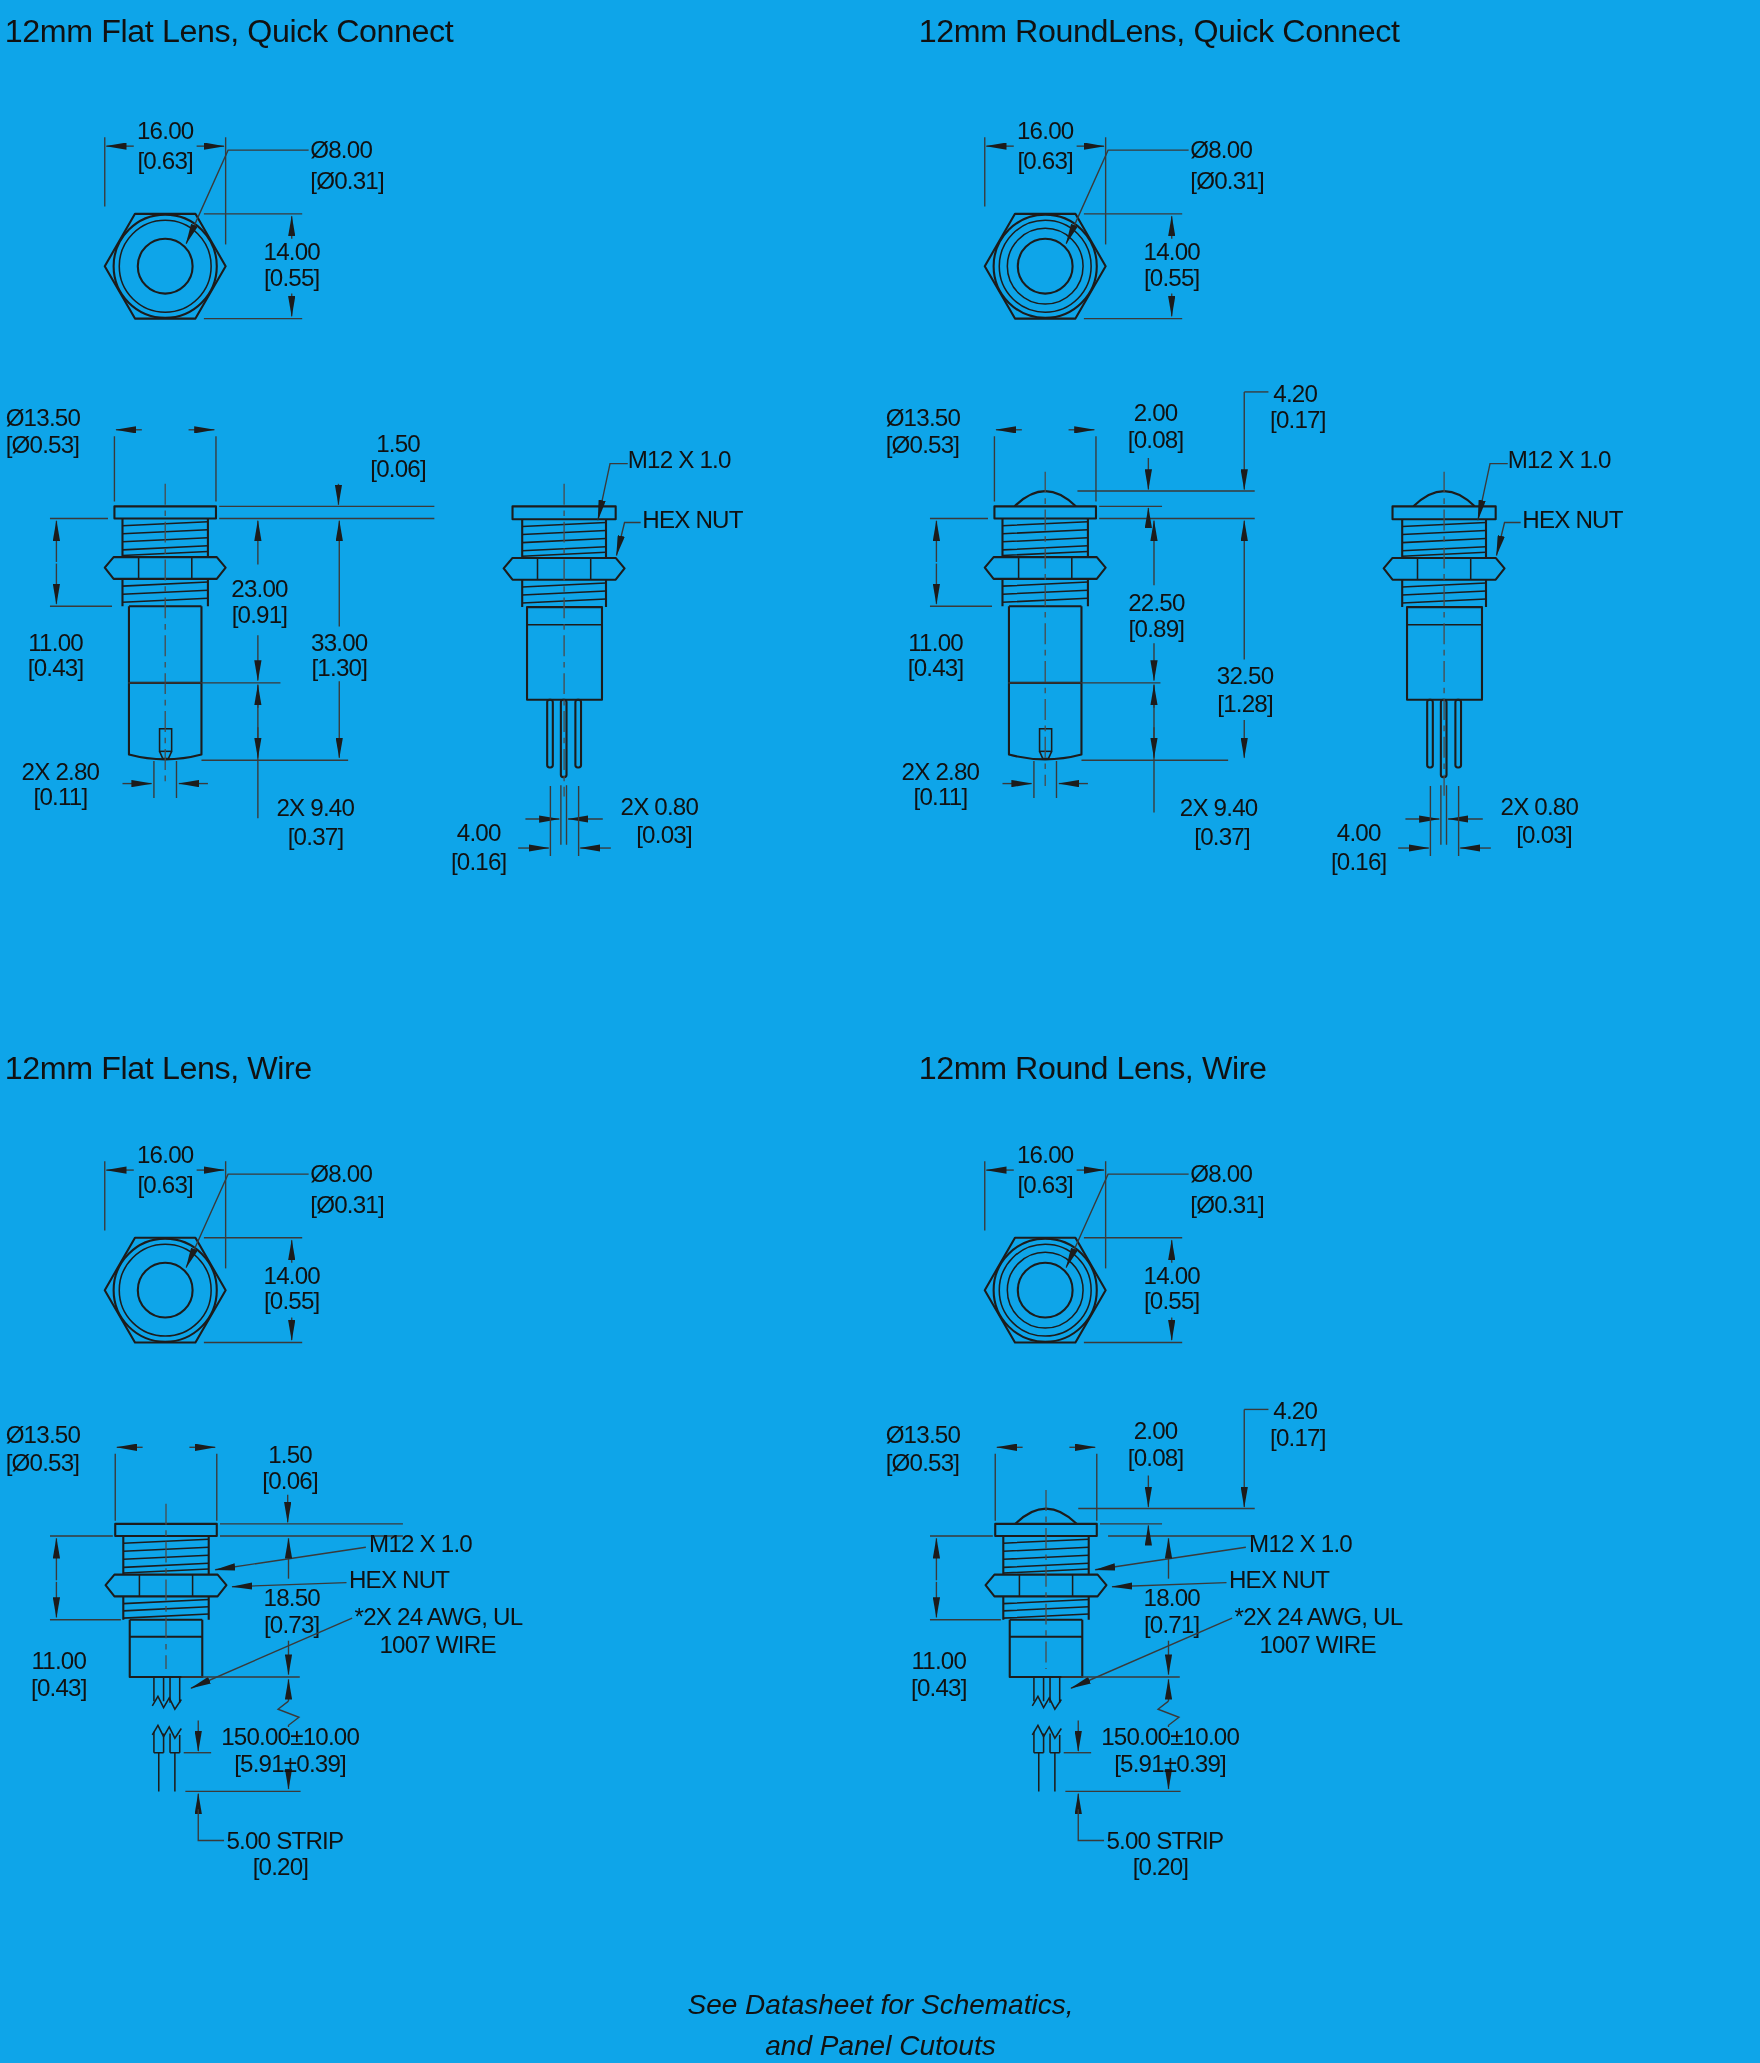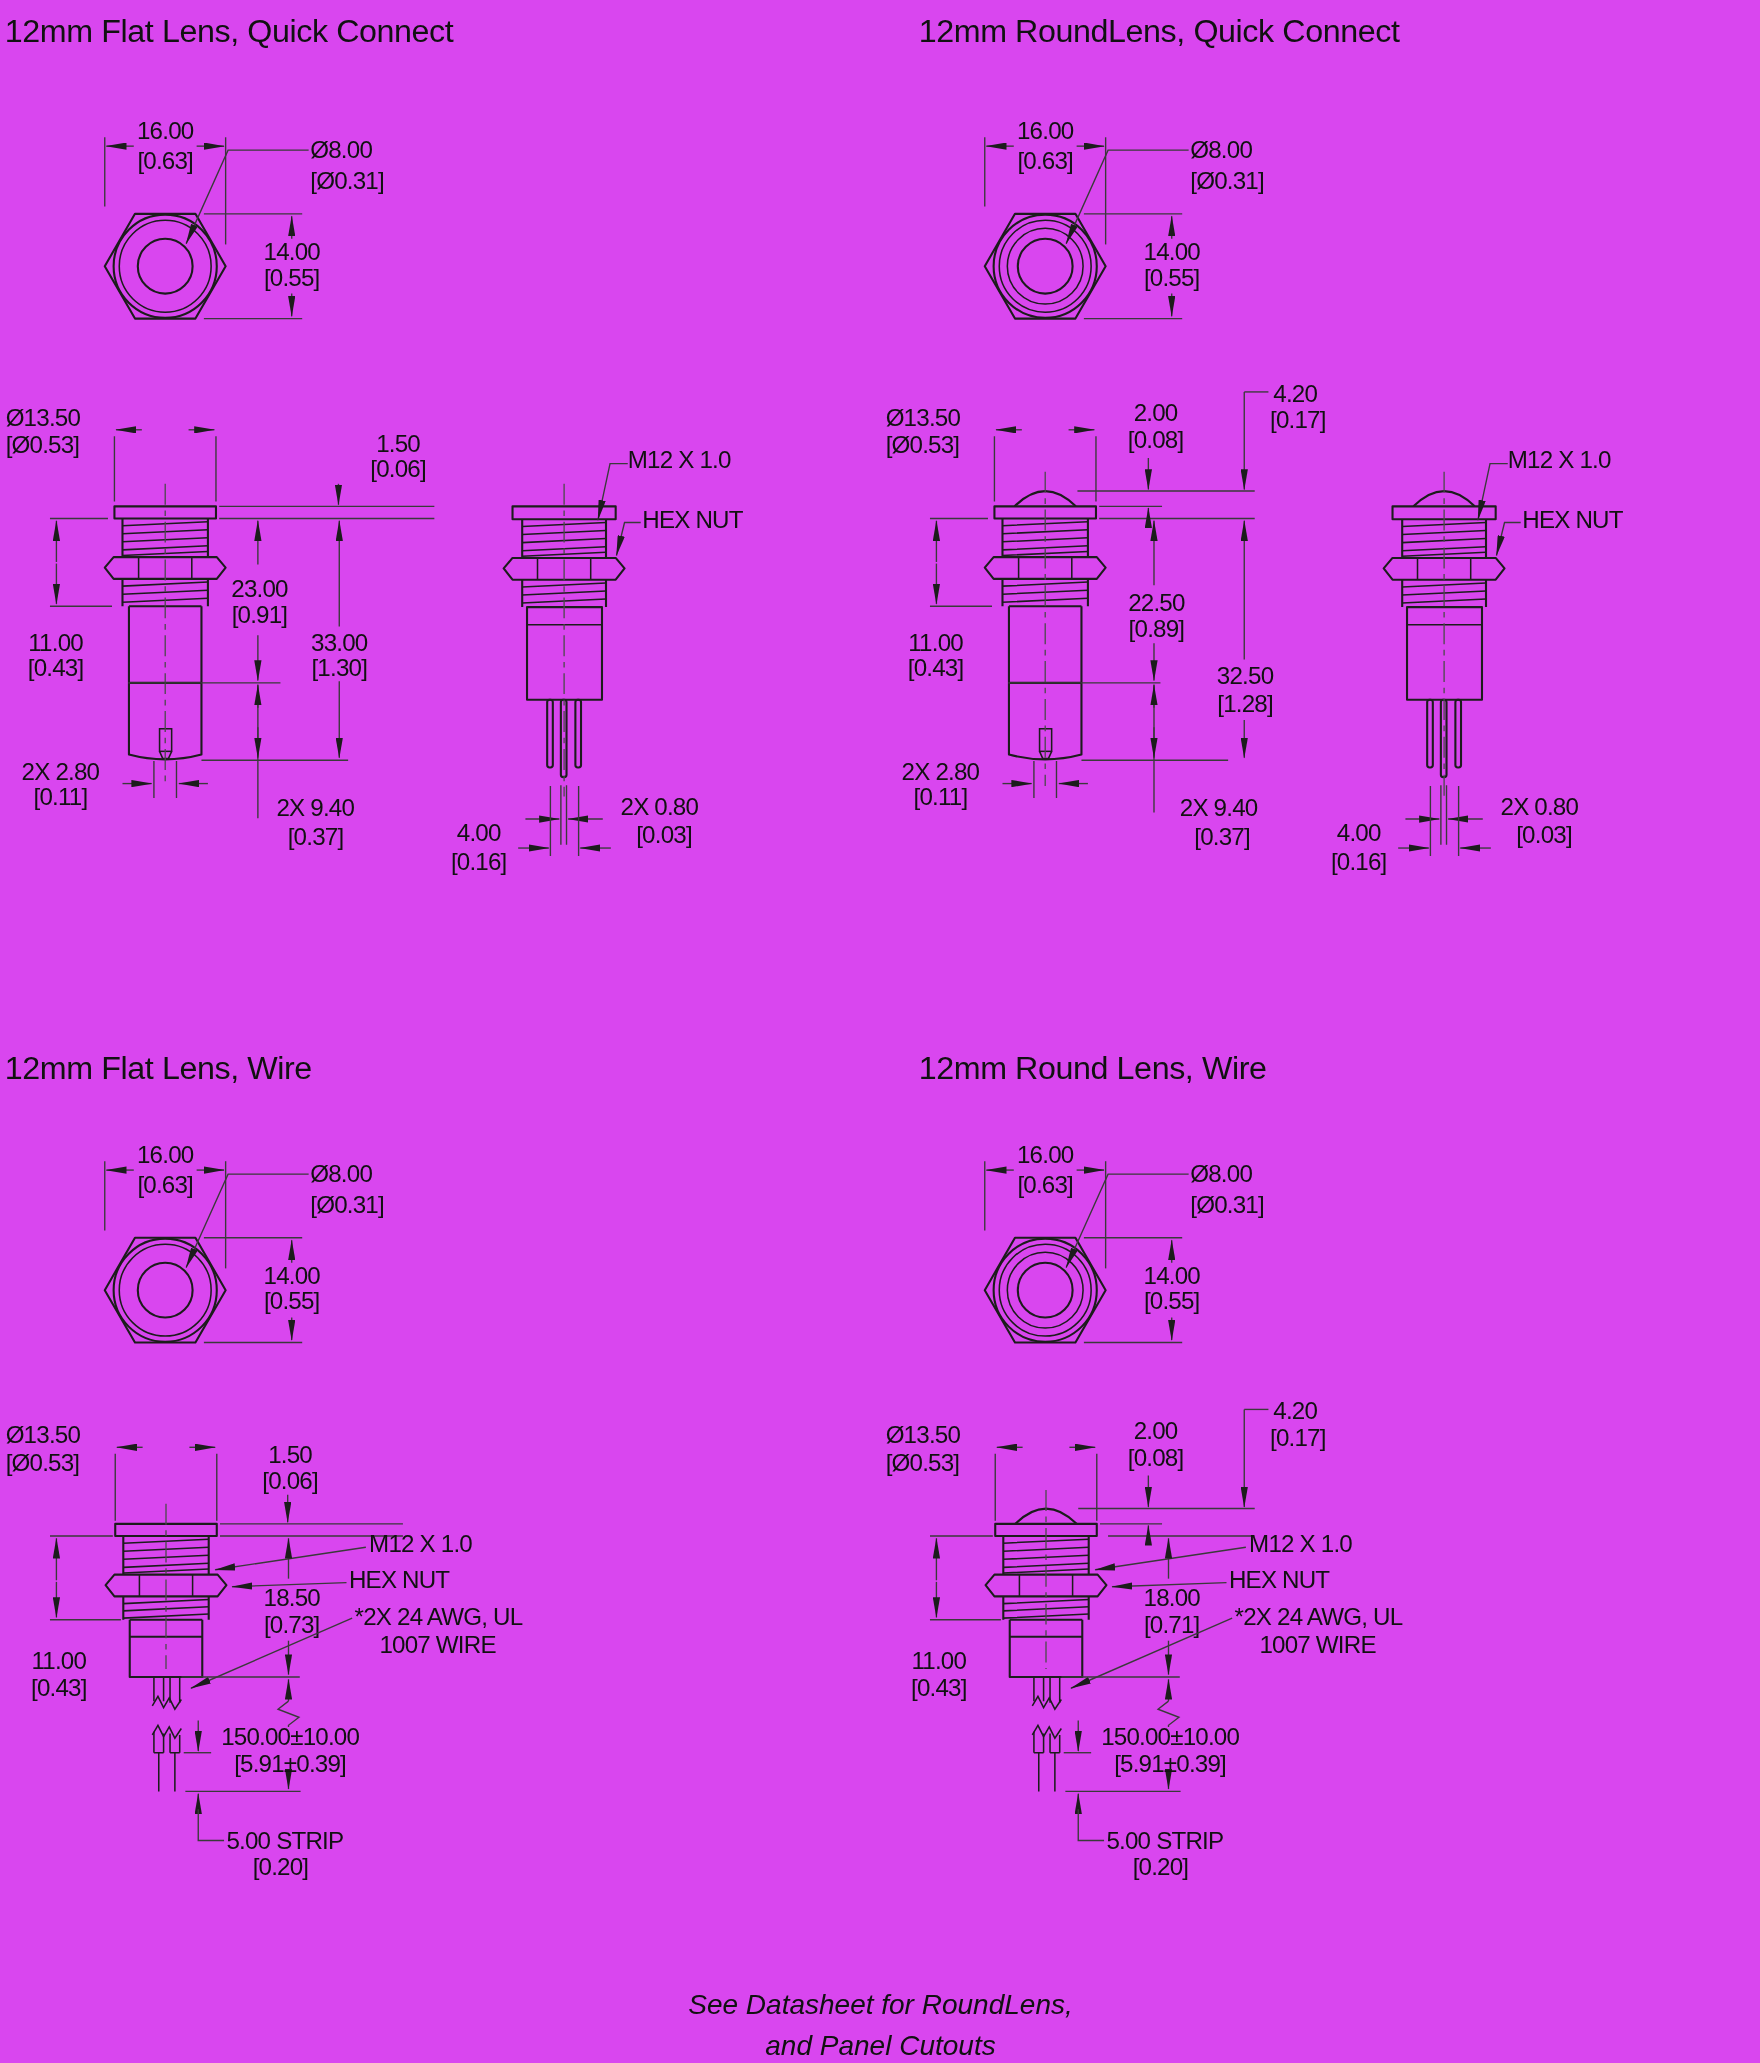--- a/index.html
+++ b/index.html
@@ -1,16 +1,16 @@
 <!DOCTYPE html>
 <html style="font-size:13px"><head>
 <meta charset="utf-8">
 <style>
   html,body{margin:0;padding:0;background:#fff;}
-  #page{position:relative;width:1761px;height:2064px;background:#d946ef;overflow:hidden;
+  #page{position:relative;width:1761px;height:2064px;background:#0ea5e9;overflow:hidden;
         font-family:"Liberation Sans",sans-serif;}
   svg.quad{position:absolute;}
   svg .ol{fill:none;stroke:#1c1c1c;stroke-width:2.6;stroke-linejoin:round;}
   svg .tl{fill:none;stroke:#1c1c1c;stroke-width:1.9;}
   svg .dl{fill:none;stroke:#3a3a3a;stroke-width:1.7;}
   svg .cl{fill:none;stroke:#4a4a4a;stroke-width:1.6;stroke-dasharray:26 7 7 7;}
   svg text{fill:#111;}
   .title{font-size:40px;letter-spacing:-0.5px;}
   .dim{font-size:30px;letter-spacing:-1px;}
   #footer{position:absolute;left:0;top:1985px;width:1761px;text-align:center;
@@ -442,18 +442,18 @@
       <line class="dl" x1="246" y1="864" x2="246" y2="902" marker-end="url(#q4a)"></line>
       <line class="dl" x1="246" y1="974" x2="246" y2="955" marker-end="url(#q4a)"></line>
       <path class="dl" d="M246,974 V1013 H278"></path>
       <text class="dim" x="281" y="1023">5.00 STRIP</text>
       <text class="dim" x="348" y="1056" text-anchor="middle">[0.20]</text>
     </g>
   </g>
 </svg>
 
 <div id="footer">
-  <div>See Datasheet for RoundLens,</div>
+  <div>See Datasheet for Schematics,</div>
   <div>and Panel Cutouts</div>
 </div>
 
 </div>
 
 
 </body></html>

